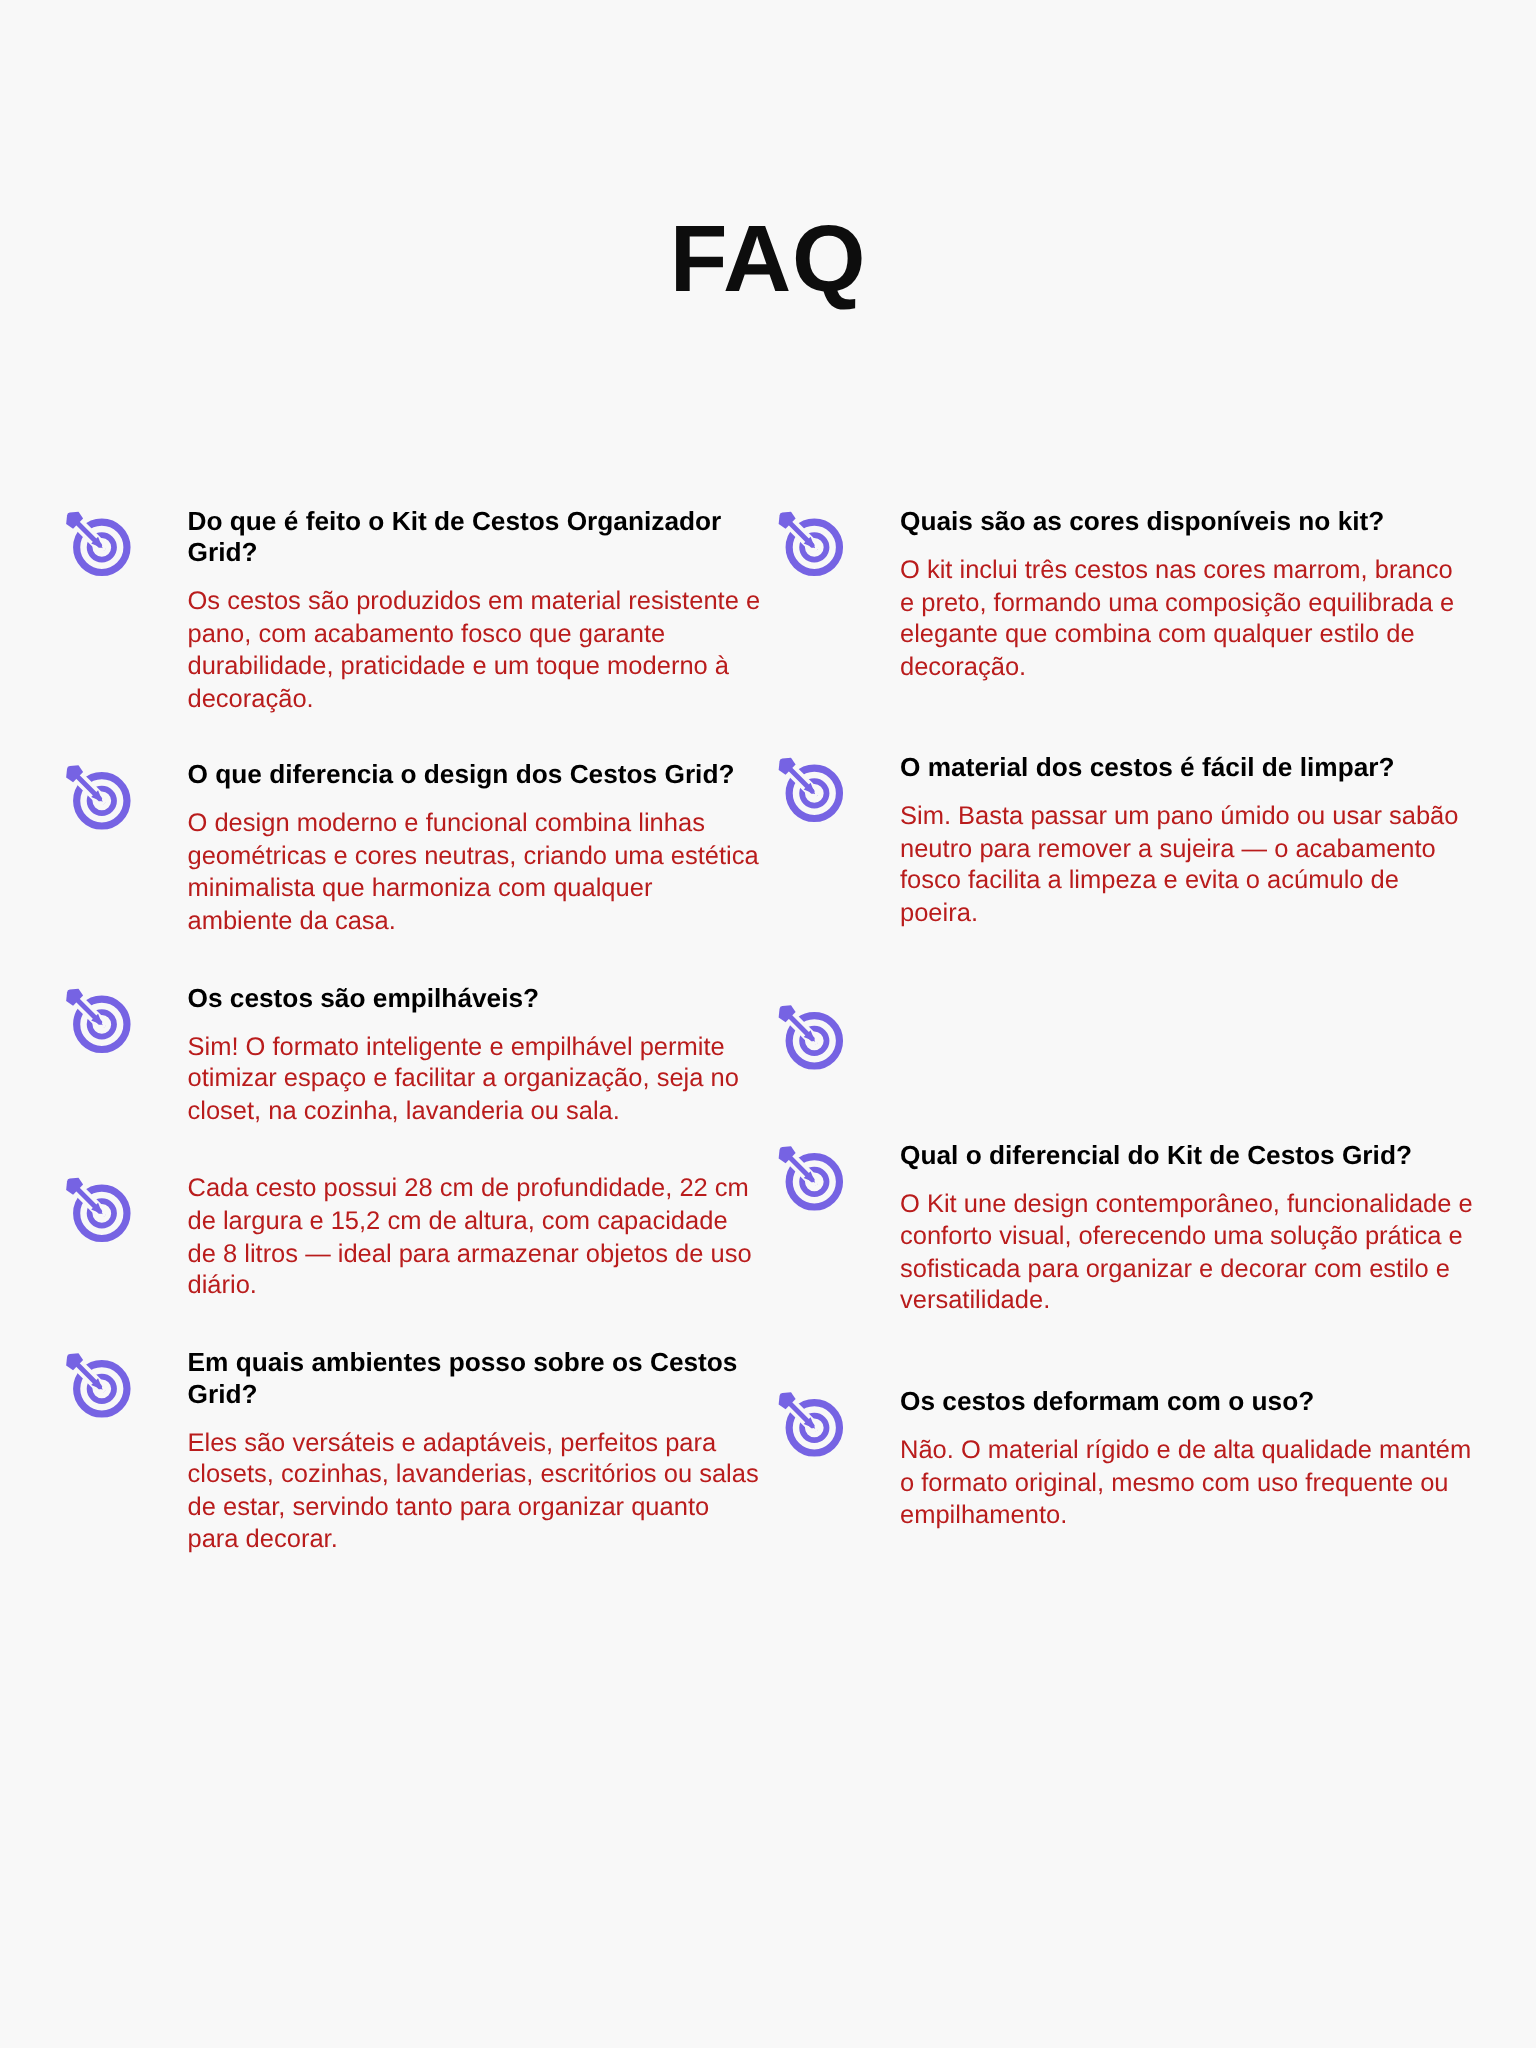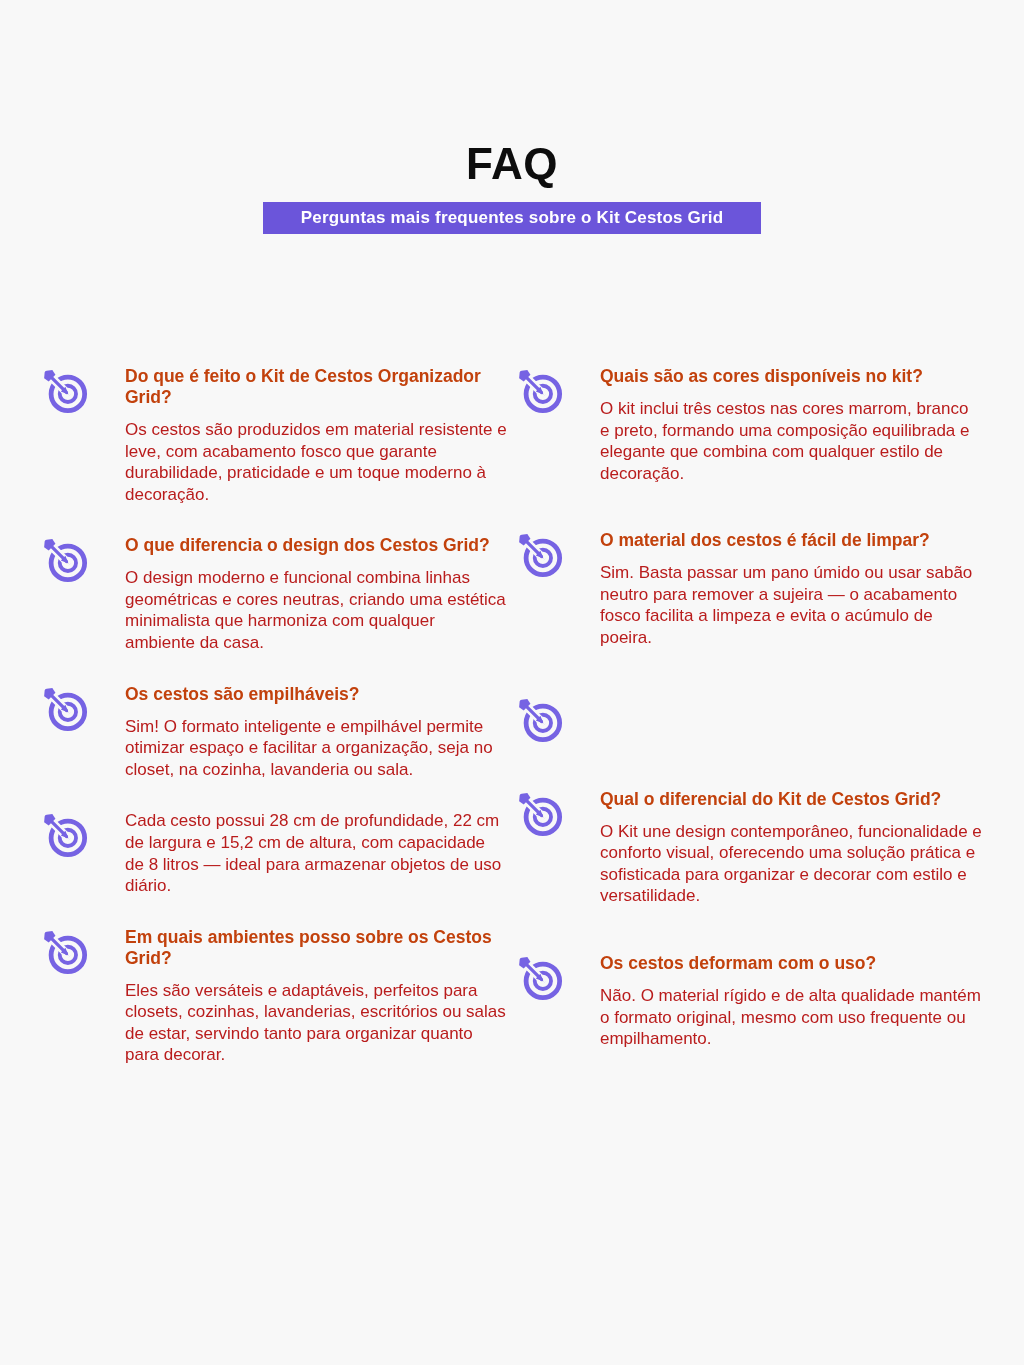--- a/index.html
+++ b/index.html
@@ -11,21 +11,21 @@
     font-family: "Liberation Sans", sans-serif;
     color: #141414;
     overflow: hidden;
   }
   .page { width: 1024px; height: 1365px; position: relative; }
 
   
   .header { text-align: center; padding-top: 142px; }
   .page-title {
     margin: 0;
-    font-size: 44px;
+    font-size: 63px;
     font-weight: 900;
     letter-spacing: 0.5px;
     line-height: 1;
     color: #0D0D0D;
   }
   .banner {
     display: inline-block;
     margin-top: 16px;
     background: #6B55DA;
     color: #FFFFFF;
@@ -61,21 +61,21 @@
     margin-right: 37px;
     margin-top: 2px;
   }
   .icon-wrap svg { width: 46px; height: 46px; display: block; }
   .content { flex: 1; min-width: 0; }
   .question {
     margin: 0 0 11px 0;
     font-size: 17.5px;
     font-weight: 700;
     line-height: 1.2;
-    color: #c2410c;
+    color: #000000;
   }
   .answer {
     margin: 0;
     font-size: 17px;
     font-weight: 400;
     line-height: 1.27;
     color: #b91c1c;
   }
   .defs-svg { position: absolute; width: 0; height: 0; overflow: hidden; }
 </style>
@@ -91,40 +91,35 @@
     <line x1="9" y1="9" x2="25.5" y2="25.5" stroke="#7663E3" stroke-width="3.4" stroke-linecap="round"></line>
     <path d="M27.6 27.6 L19.6 24.4 L24.4 19.6 Z" fill="#7663E3"></path>
     <path d="M2.2 10.8 L2.8 4.8 Q3 3 4.8 2.8 L10.8 2.2 L14 7 L7 14 Z" fill="#7663E3"></path>
   </symbol>
 </svg>
 
 <div class="page">
 
   <header class="header">
     <h1 class="page-title">FAQ</h1>
-    <div>
-      <div class="banner">
-        <span>Perguntas mais frequentes sobre o Kit Cestos Grid</span>
-      </div>
-    </div>
   </header>
 
   <main class="columns">
 
     <section class="col col-left">
 
       <article class="faq-item">
         <span class="icon-wrap">
           <svg>
               <use href="#dart-target"></use>
             </svg>
         </span>
         <div class="content">
           <h3 class="question">Do que é feito o Kit de Cestos Organizador Grid?</h3>
-          <p class="answer">Os cestos são produzidos em material resistente e leve, com acabamento fosco que garante durabilidade, praticidade e um toque moderno à decoração.</p>
+          <p class="answer">Os cestos são produzidos em material resistente e pano, com acabamento fosco que garante durabilidade, praticidade e um toque moderno à decoração.</p>
         </div>
       </article>
 
       <article class="faq-item">
         <span class="icon-wrap">
           <svg>
               <use href="#dart-target"></use>
             </svg>
         </span>
         <div class="content">

